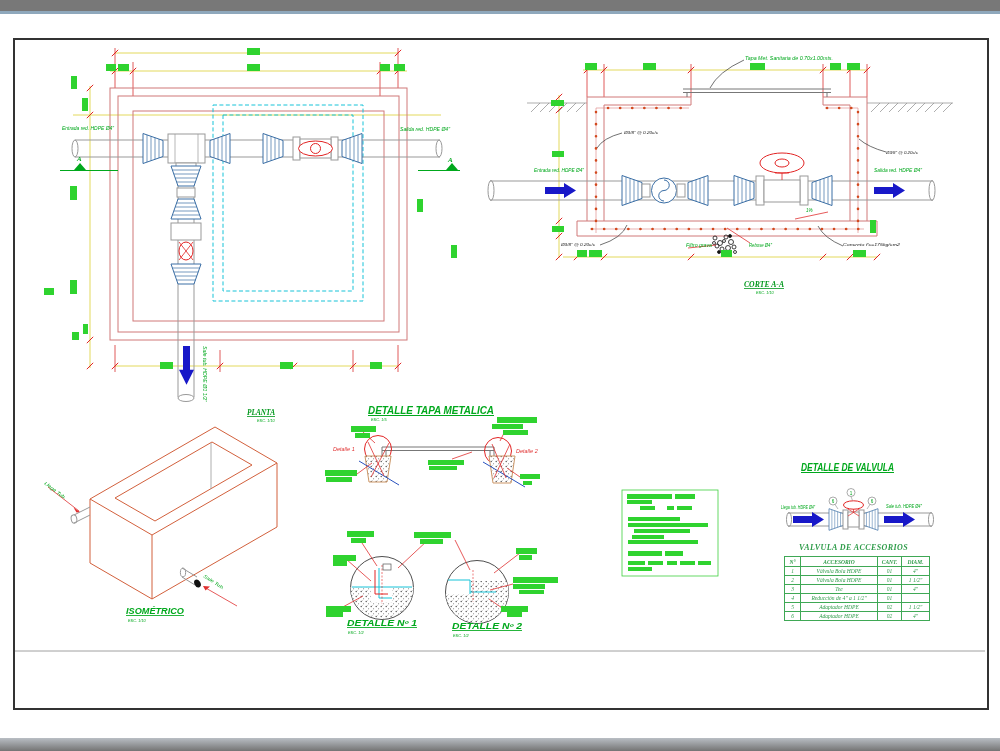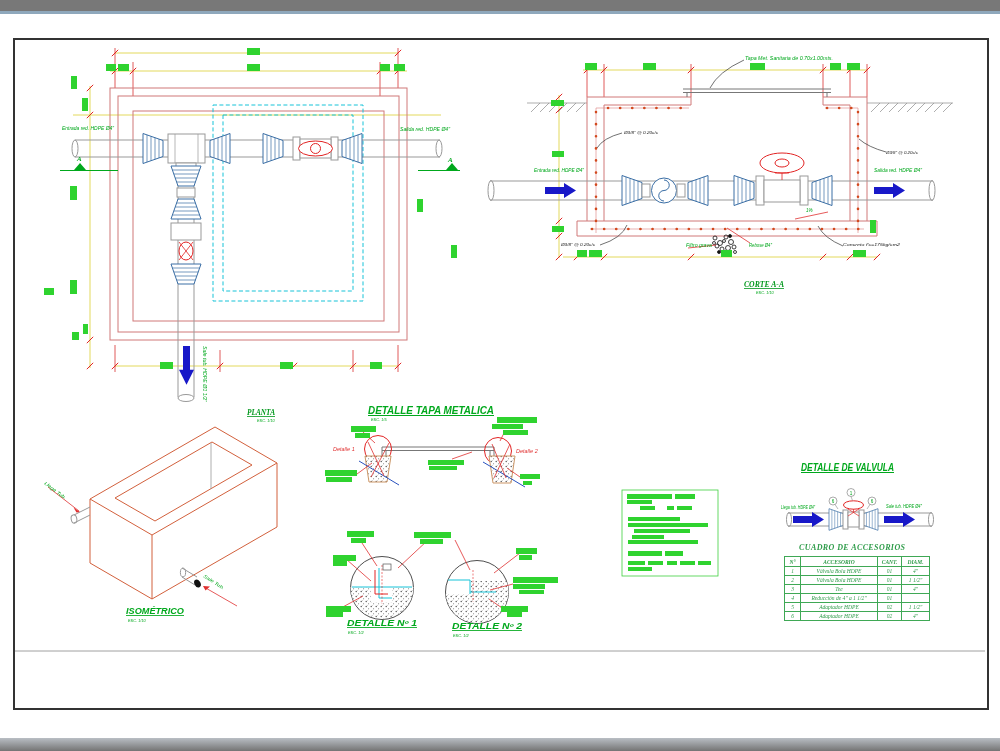--- a/index.html
+++ b/index.html
@@ -534,21 +534,21 @@
         <text x="833" y="503" text-anchor="middle" fill="#00a81c" font-size="4.6" font-family="Liberation Sans, sans-serif">6</text>
         <text x="851" y="494.5" text-anchor="middle" fill="#00a81c" font-size="4.6" font-family="Liberation Sans, sans-serif">1</text>
         <text x="872" y="503" text-anchor="middle" fill="#00a81c" font-size="4.6" font-family="Liberation Sans, sans-serif">6</text>
       </g>
       <text class="gtxt" x="781" y="509" textLength="34" lengthAdjust="spacingAndGlyphs">Llega tub. HDPE Ø4"</text>
       <text class="gtxt" x="886" y="508" textLength="36" lengthAdjust="spacingAndGlyphs">Sale tub. HDPE Ø4"</text>
       <text class="title1" x="801" y="471" textLength="93" lengthAdjust="spacingAndGlyphs" font-size="8.5">DETALLE DE VALVULA</text>
     </g>
   </svg>
 
-  <div class="acc-title">CUADRO DE ACCESORIOS</div>
+  <div class="acc-title">VALVULA DE ACCESORIOS</div>
   <table class="acc">
     <tbody>
         <tr>
       <th class="cw-n">N°</th>
       <th class="cw-name">ACCESORIO</th>
       <th class="cw-qty">CANT.</th>
       <th class="cw-diam">DIAM.</th>
     </tr>
     <tr>
       <td>1</td>

